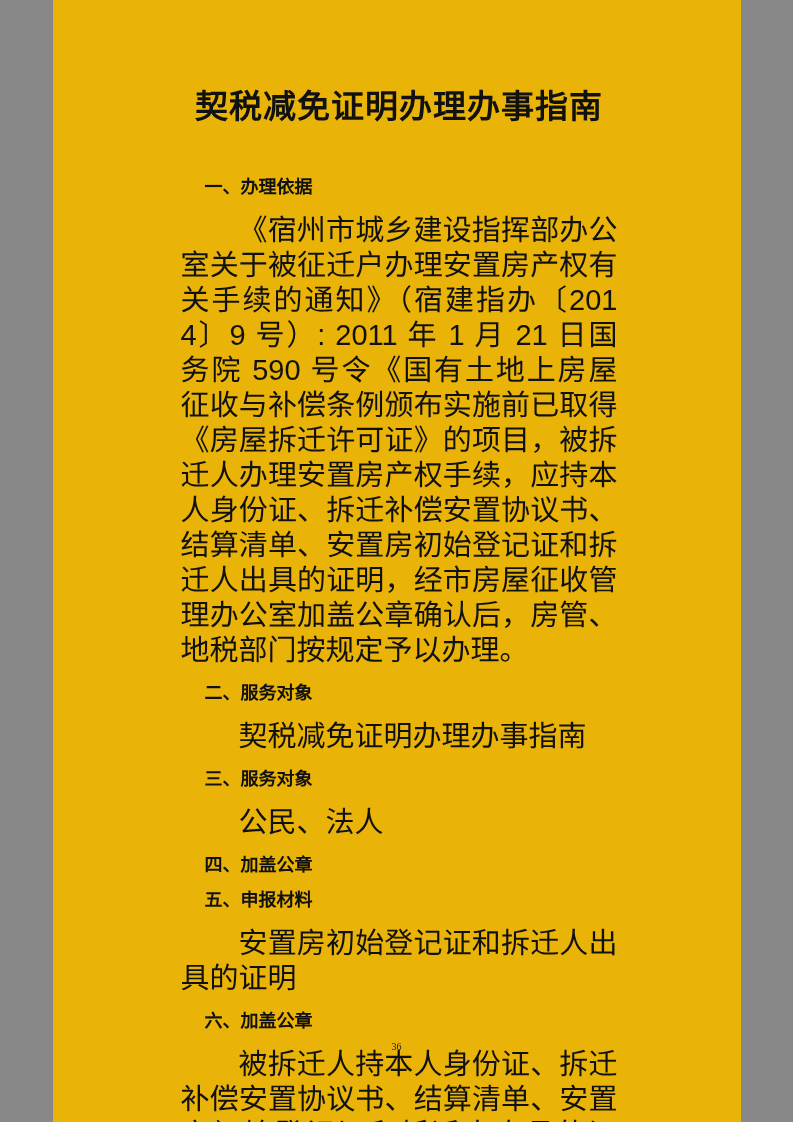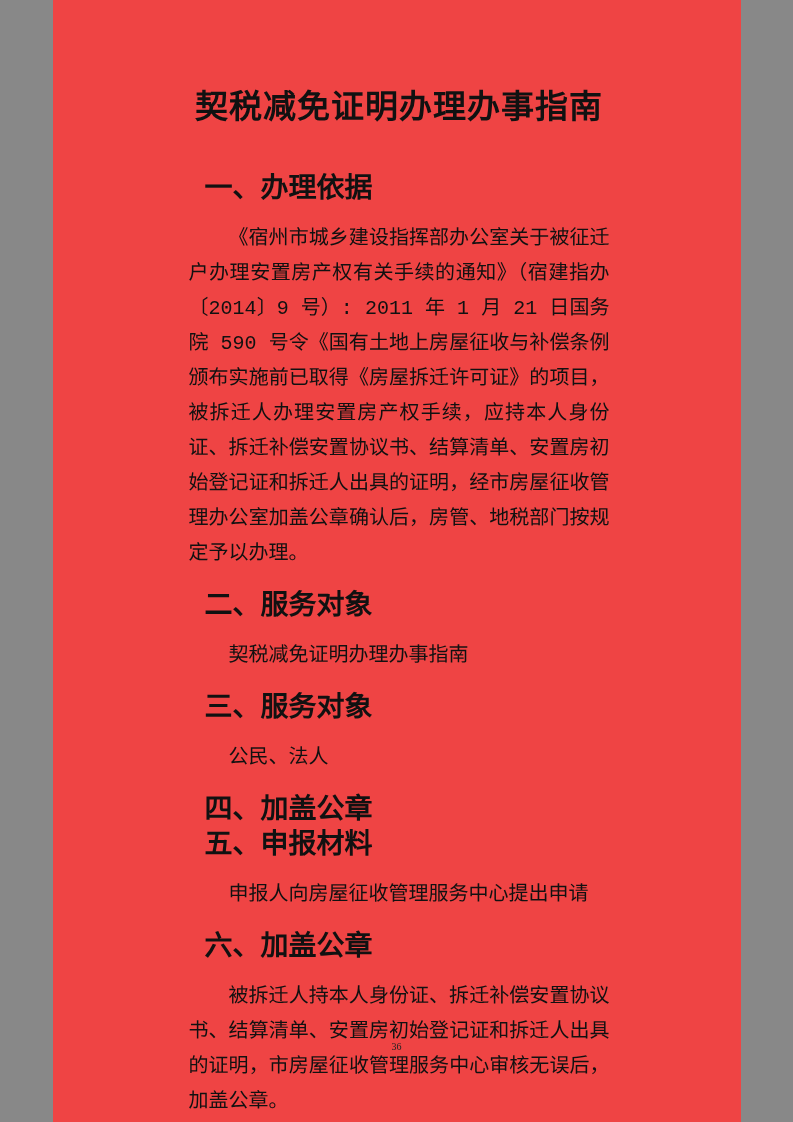--- a/index.html
+++ b/index.html
@@ -5,21 +5,21 @@
   html, body {
     margin: 0;
     padding: 0;
     background: #888;
   }
   .page {
     position: relative;
     width: 688px;
     height: 1122px;
     margin: 0 auto;
-    background: #ef4444;
+    background: #eab308;
     overflow: hidden;
     color: #111111;
   }
   .content {
     position: absolute;
     left: 120px;
     right: 115px;
     top: 0;
   }
   .doc-title {
@@ -30,31 +30,31 @@
     font-size: 33px;
     line-height: 46px;
     letter-spacing: 1px;
     white-space: nowrap;
   }
   .section-heading {
     margin: 0;
     padding-left: 32px;
     font-family: "Liberation Sans", "DejaVu Sans", sans-serif;
     font-weight: bold;
-    font-size: 28px;
+    font-size: 18px;
     line-height: 35px;
     white-space: nowrap;
   }
   .section-heading.first {
     margin-top: 40px;
   }
   .body-para {
-    margin: 16px;
-    font-family: Liberation Mono, monospace;
-    font-size: 20px;
+    margin: 8px;
+    font-family: Liberation Sans, sans-serif;
+    font-size: 29px;
     line-height: 35px;
     text-align: justify;
     text-indent: 2em;
     word-break: break-all;
     overflow-wrap: anywhere;
   }
   .page-number {
     position: absolute;
     left: 0;
     right: 0;
@@ -79,21 +79,21 @@
 
     <h2 class="section-heading">二、服务对象</h2>
     <p class="body-para">契税减免证明办理办事指南</p>
 
     <h2 class="section-heading">三、服务对象</h2>
     <p class="body-para">公民、法人</p>
 
     <h2 class="section-heading">四、加盖公章</h2>
 
     <h2 class="section-heading">五、申报材料</h2>
-    <p class="body-para">申报人向房屋征收管理服务中心提出申请</p>
+    <p class="body-para">安置房初始登记证和拆迁人出具的证明</p>
 
     <h2 class="section-heading">六、加盖公章</h2>
     <p class="body-para">被拆迁人持本人身份证、拆迁补偿安置协议书、结算清单、安置房初始登记证和拆迁人出具的证明，市房屋征收管理服务中心审核无误后，加盖公章。</p>
 
     <h2 class="section-heading">七、申报材料</h2>
     <p class="body-para">即办</p>
 
   </div>
 
   <div class="page-number">36</div>

